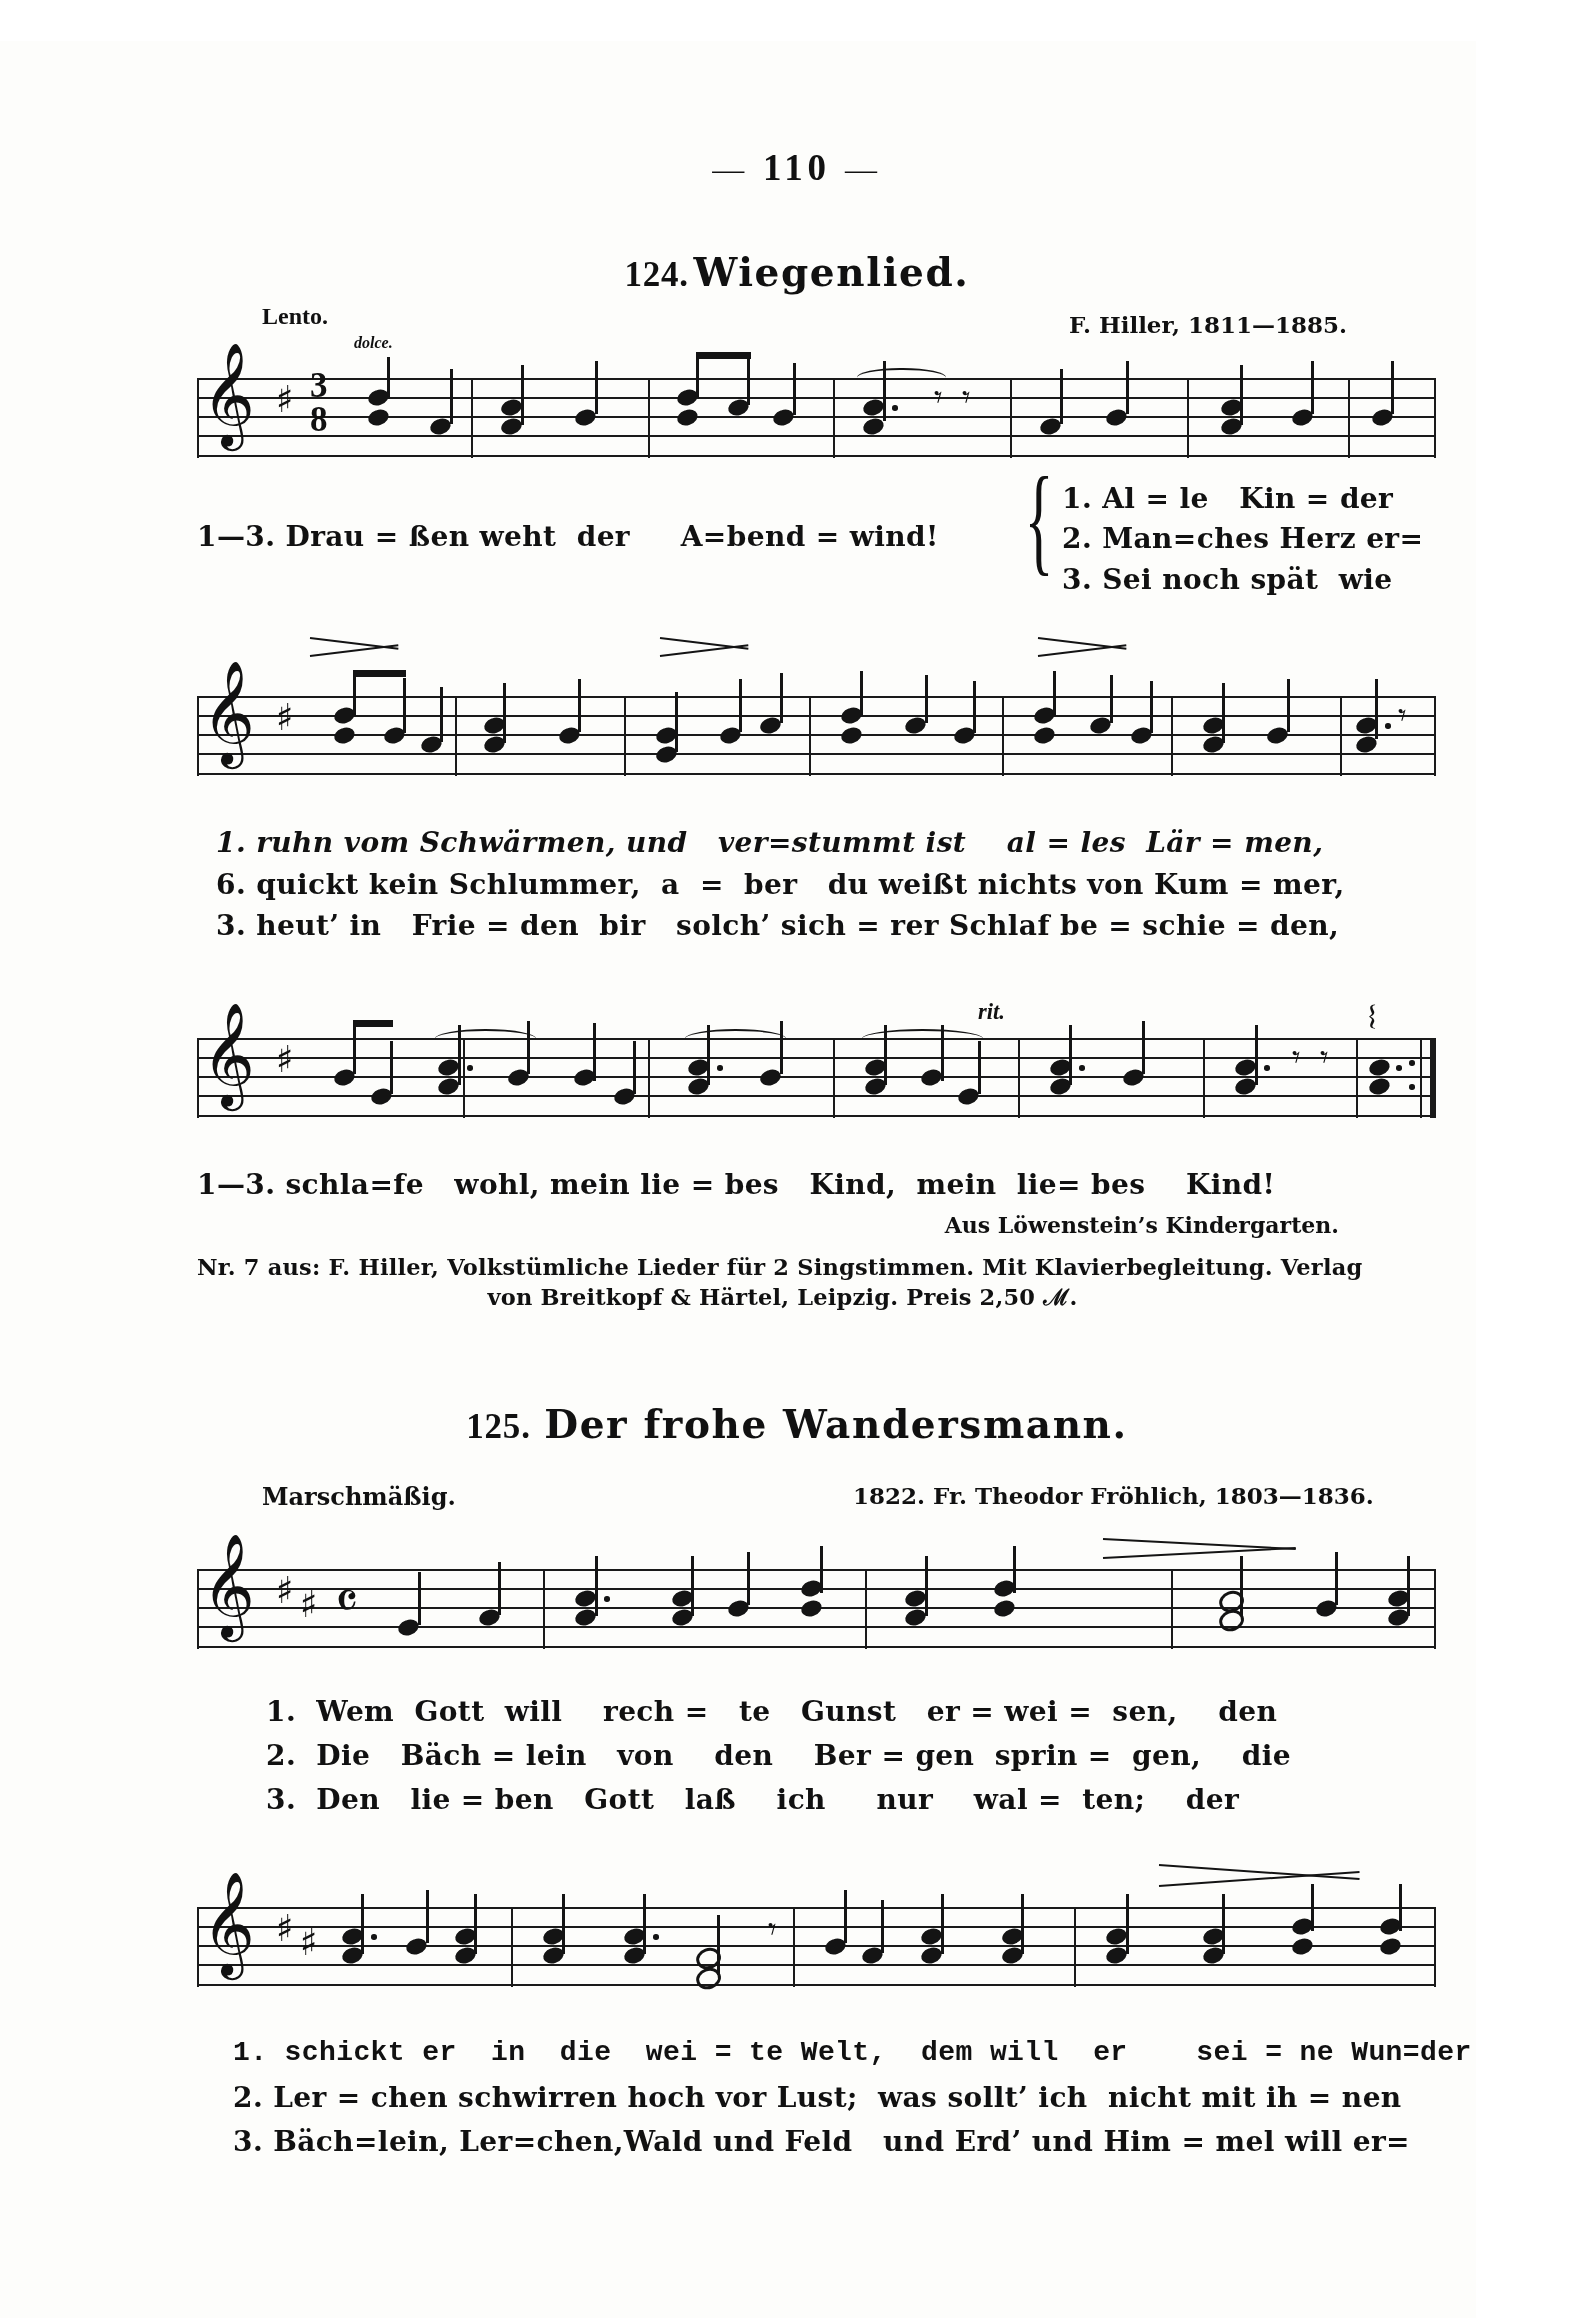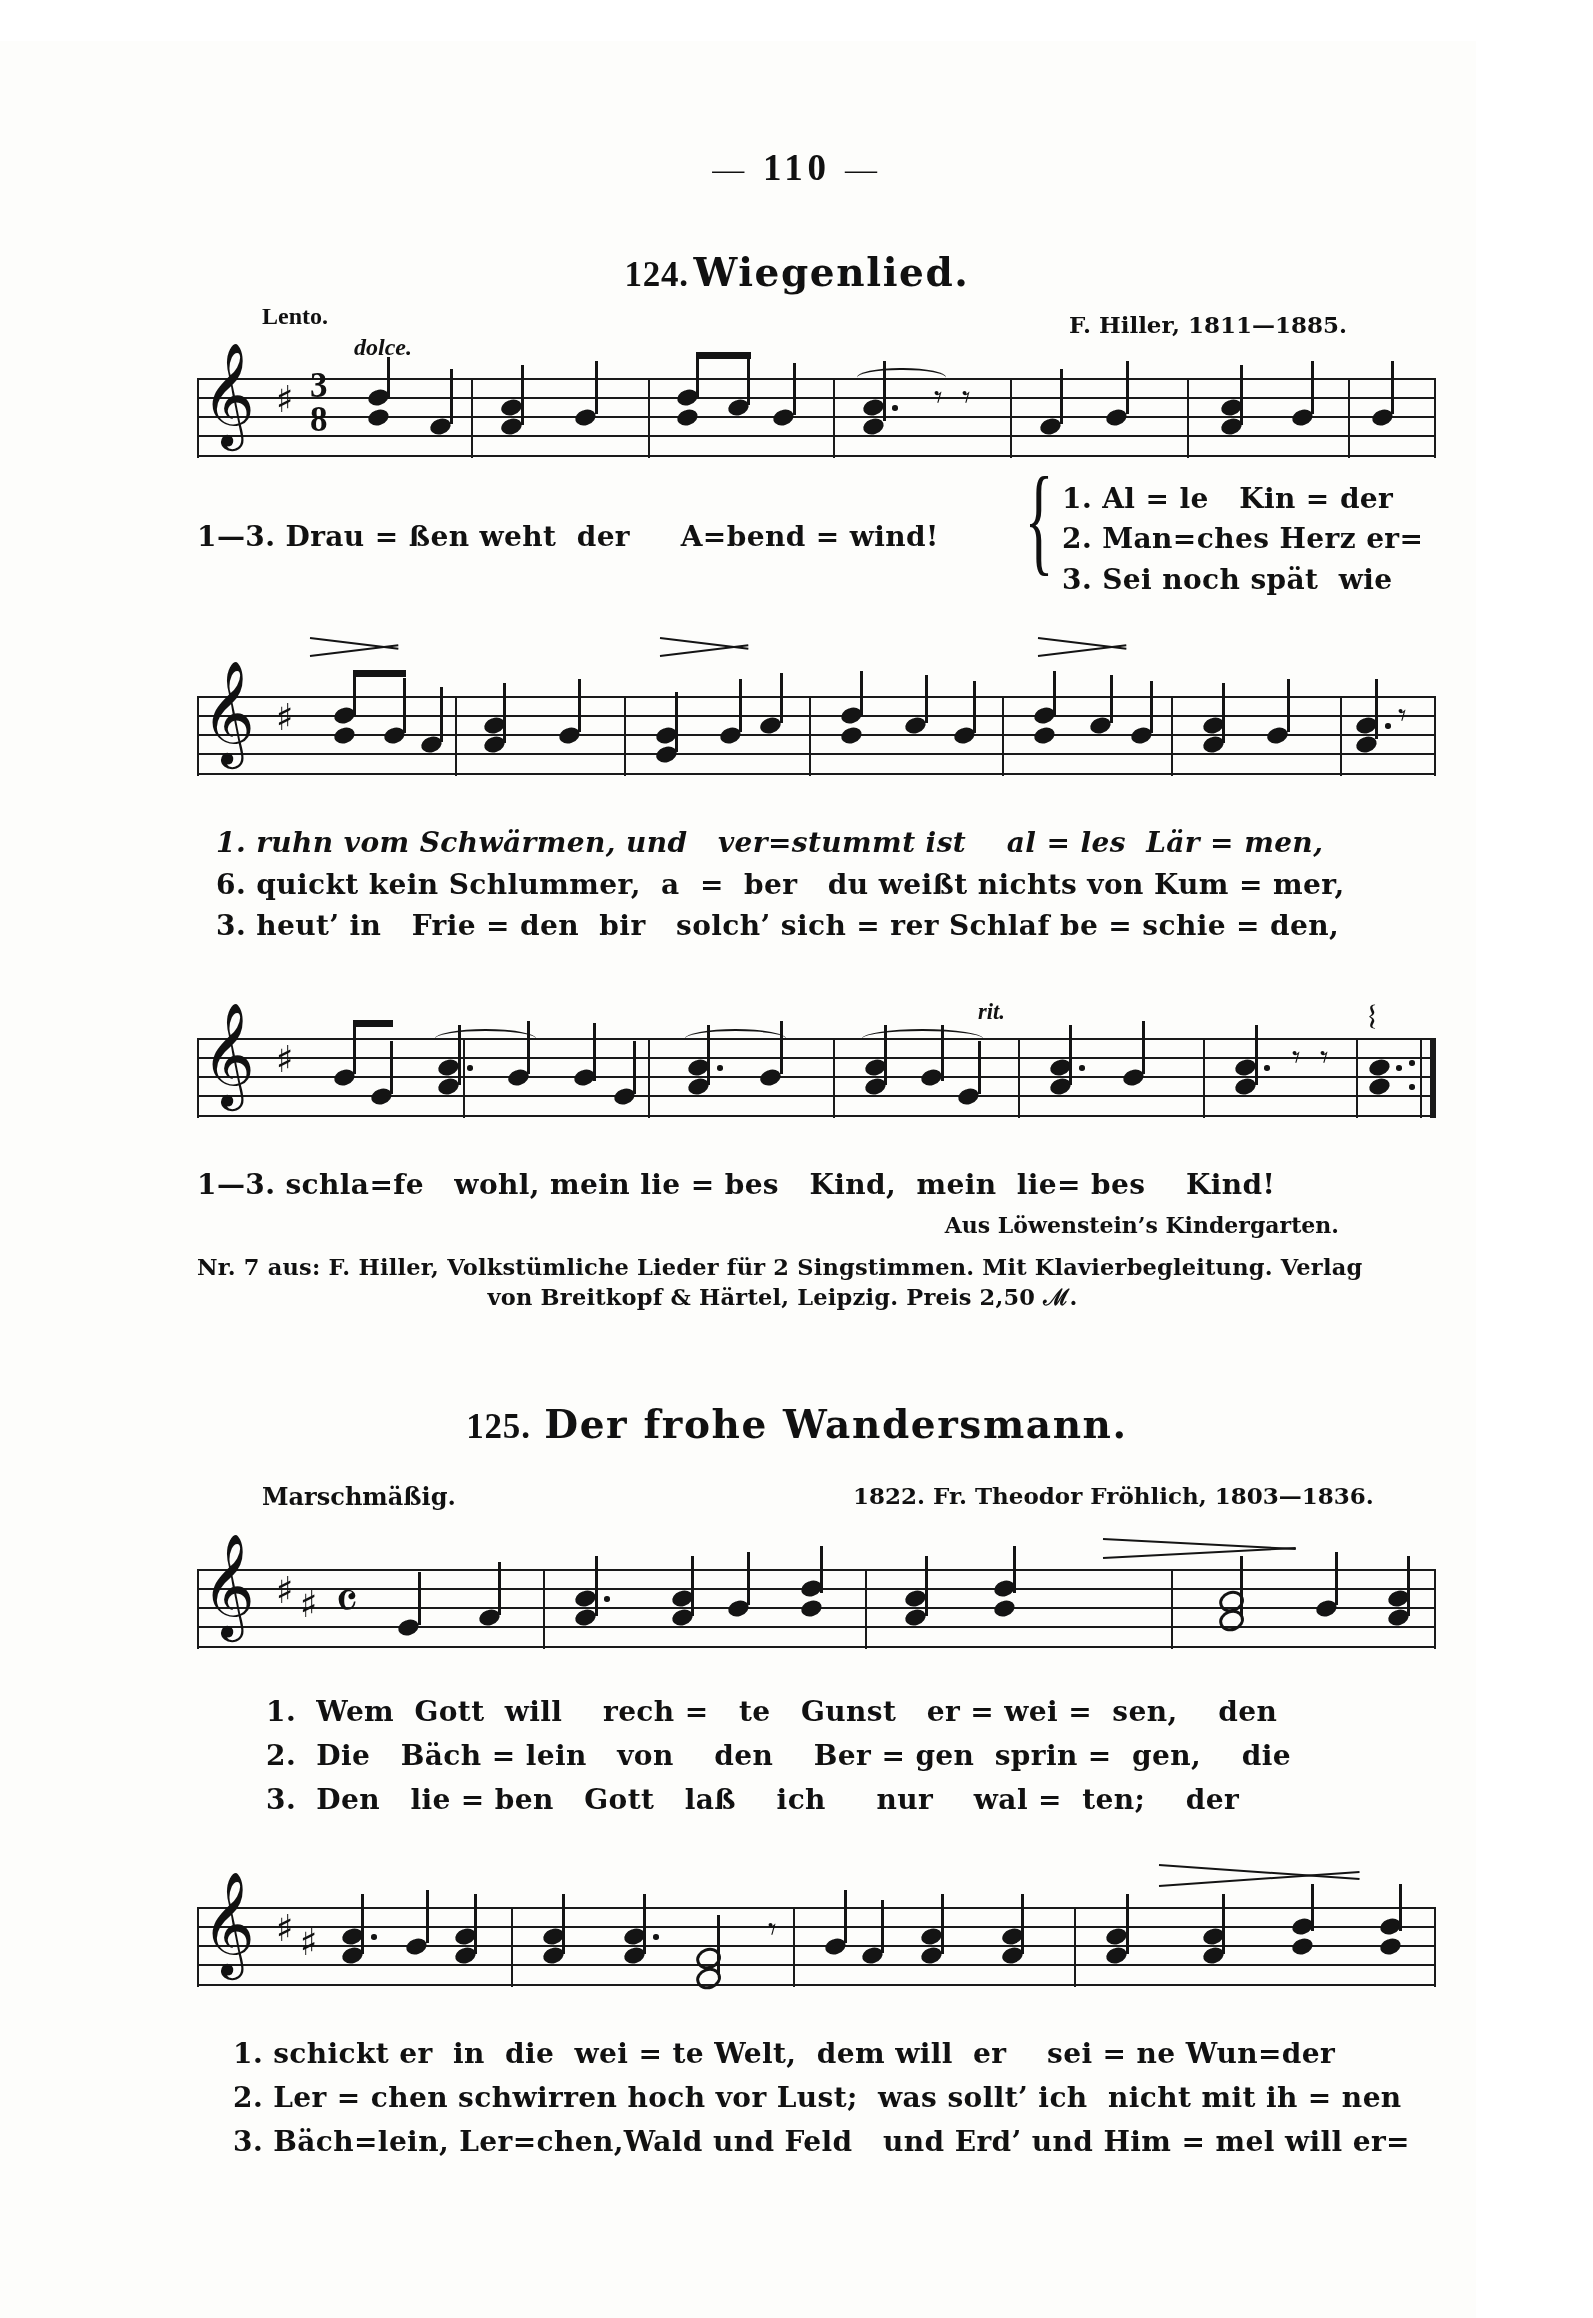--- a/index.html
+++ b/index.html
@@ -66,21 +66,21 @@
   .composer {
     position: absolute;
     font-family: "DejaVu Serif", serif;
     font-weight: bold;
     font-size: 23px;
   }
   .dolce {
     position: absolute;
     font-family: "Liberation Serif", serif;
     font-style: italic;
-    font-size: 24px;
+    font-size: 16px;
     font-weight: bold;
   }
   .rit {
     position: absolute;
     font-family: "Liberation Serif", serif;
     font-style: italic;
     font-size: 22.5px;
     font-weight: bold;
   }
 
@@ -648,18 +648,18 @@
 
     <div class="notehead" style="left:1095px; top:27px;"></div>
     <div class="notehead" style="left:1095px; top:47px;"></div>
     <div class="stem" style="left:1114px; top:-8px; height:47px;"></div>
 
     <div class="notehead" style="left:1183px; top:27px;"></div>
     <div class="notehead" style="left:1183px; top:47px;"></div>
     <div class="stem" style="left:1202px; top:-8px; height:47px;"></div>
   </div>
 
-  <div class="lyric-block" style="left:233px; top:1996px;">1. schickt er  in  die  wei = te Welt,  dem will  er    sei = ne Wun=der</div>
+  <div class="lyric-block" style="left:233px; top:1996px;font-family:Liberation Mono, monospace;">1. schickt er  in  die  wei = te Welt,  dem will  er    sei = ne Wun=der</div>
   <div class="lyric-block" style="left:233px; top:2040px;">2. Ler = chen schwirren hoch vor Lust;  was sollt’ ich  nicht mit ih = nen</div>
   <div class="lyric-block" style="left:233px; top:2084px;">3. Bäch=lein, Ler=chen,Wald und Feld   und Erd’ und Him = mel will er=</div>
 
 </div>
 
 
 </body></html>

